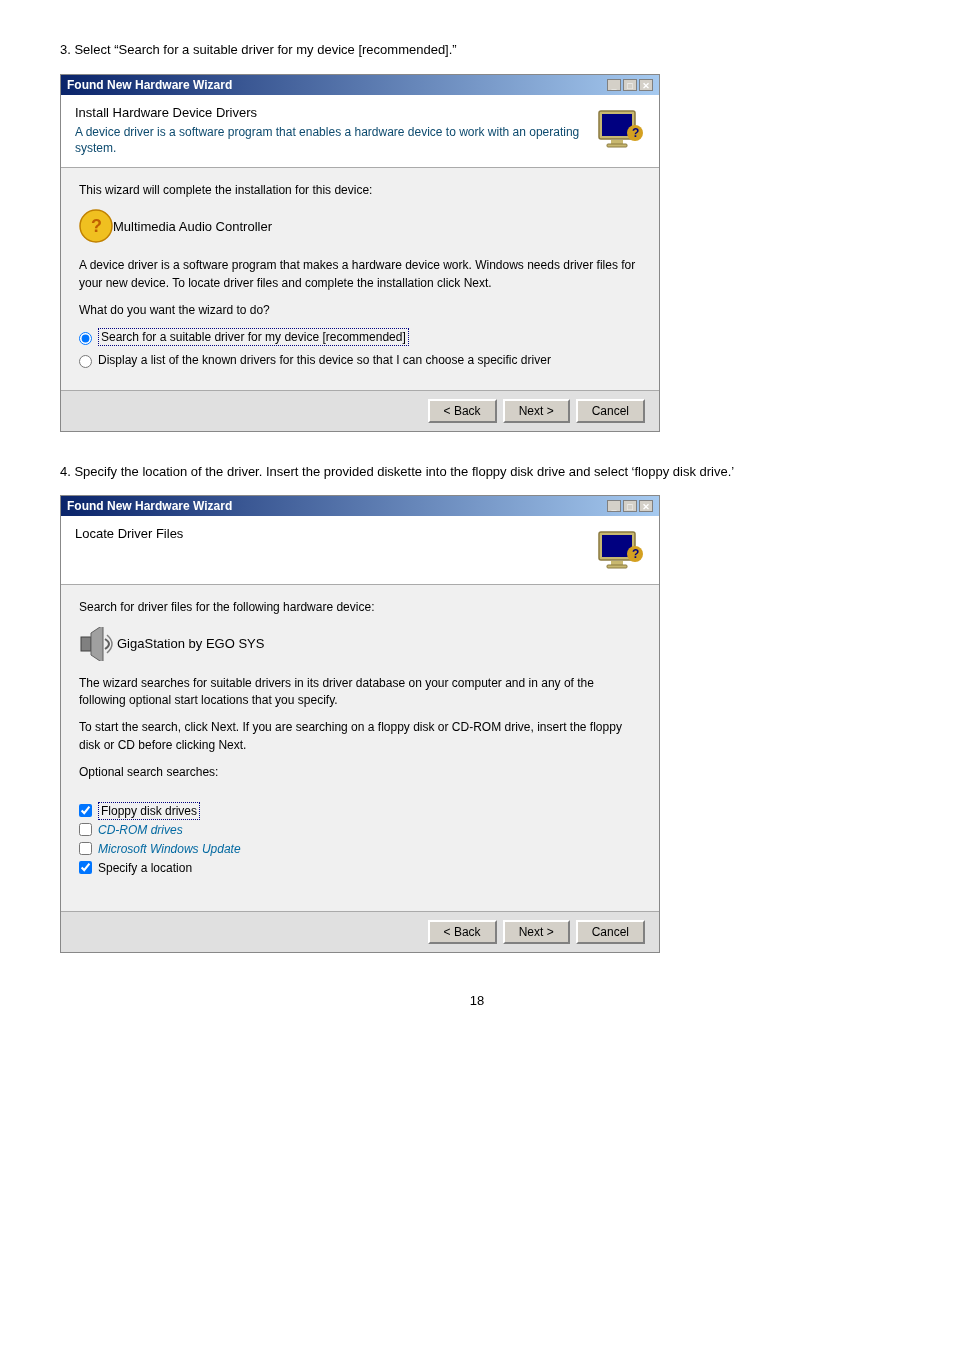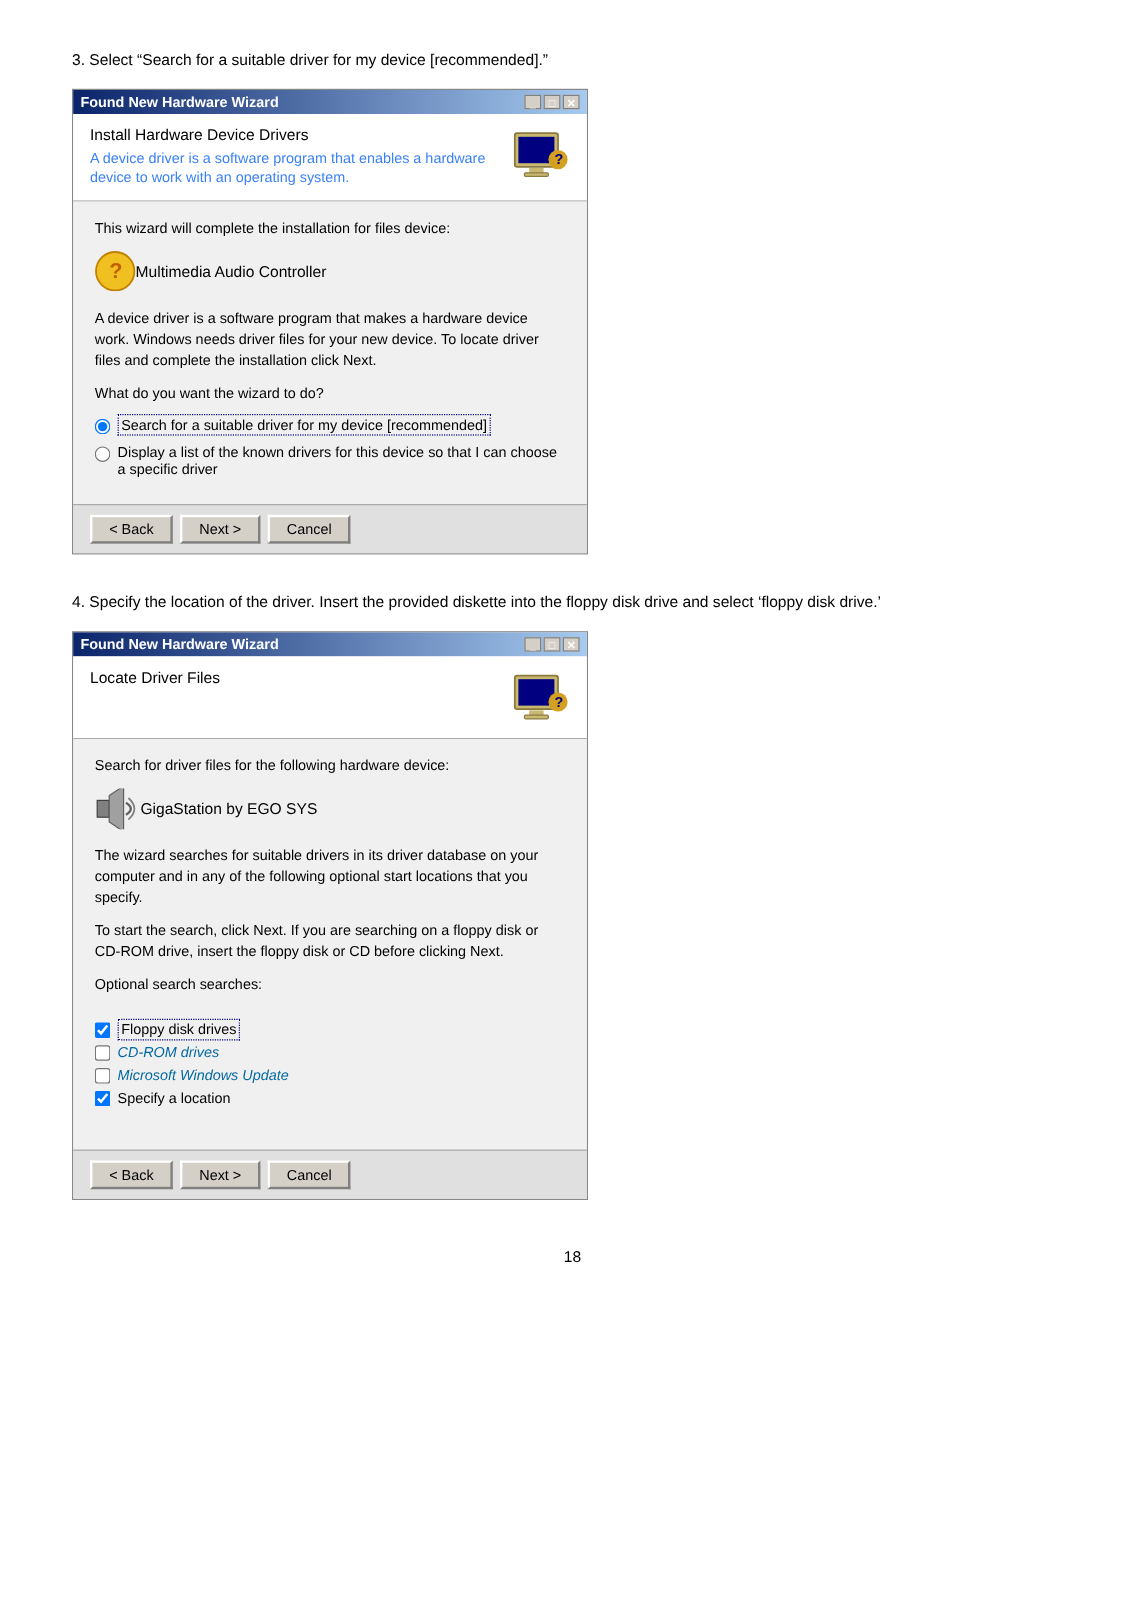--- a/index.html
+++ b/index.html
@@ -13,41 +13,41 @@
     }
     .step-text {
       font-size: 13px;
       margin-bottom: 14px;
       line-height: 1.5;
     }
     .wizard-box {
       border: 1px solid #888888;
       background: #f0f0f0;
       margin-bottom: 30px;
-      width: 430px;
+      width: 600px;
     }
     .wizard-header {
       background: #ffffff;
       border-bottom: 1px solid #aaaaaa;
       padding: 10px 14px;
       display: flex;
       justify-content: space-between;
       align-items: flex-start;
     }
     .wizard-header-text {
       flex: 1;
     }
     .wizard-title {
       font-weight: normal;
       font-size: 13px;
       margin-bottom: 4px;
     }
     .wizard-subtitle {
       font-size: 12px;
-      color: #3b82f6;
+      color: #0c4a6e;
       line-height: 1.4;
     }
     .wizard-body {
       padding: 14px 18px;
       background: #f0f0f0;
     }
     .wizard-body p {
       font-size: 12px;
       margin-bottom: 10px;
       line-height: 1.45;
@@ -72,21 +72,21 @@
     }
     .radio-selected-label {
       border: 1px dotted #000080;
       padding: 1px 2px;
     }
     .wizard-footer {
       background: #e0e0e0;
       border-top: 1px solid #aaaaaa;
       padding: 8px 14px;
       display: flex;
-      justify-content: flex-start;
+      justify-content: flex-end;
       gap: 6px;
     }
     .wizard-btn {
       background: #d4d0c8;
       border: 2px solid;
       border-color: #ffffff #808080 #808080 #ffffff;
       padding: 3px 14px;
       font-size: 12px;
       cursor: pointer;
       min-width: 60px;
@@ -153,21 +153,21 @@
       <rect x="2" y="6" width="36" height="28" rx="2" fill="#c8b870" stroke="#8b7a40" stroke-width="1.5"></rect>
       <rect x="5" y="9" width="30" height="22" fill="#000080"></rect>
       <rect x="14" y="35" width="12" height="4" fill="#c8b870"></rect>
       <rect x="10" y="39" width="20" height="3" rx="1" fill="#c8b870" stroke="#8b7a40" stroke-width="1"></rect>
       <circle cx="38" cy="28" r="8" fill="#d4a020"></circle>
       <text x="35" y="32" font-size="12" fill="#000080" font-weight="bold">?</text>
     </svg>
   </div>
 
   <div class="wizard-body">
-    <p>This wizard will complete the installation for files device:</p>
+    <p>This wizard will complete the installation for this device:</p>
     <div class="device-row">
 
       <svg class="qmark-icon" viewBox="0 0 34 34" xmlns="http://www.w3.org/2000/svg">
         <circle cx="17" cy="17" r="16" fill="#f0c020" stroke="#c08000" stroke-width="1.5"></circle>
         <text x="12" y="23" font-size="18" fill="#c06000" font-weight="bold">?</text>
       </svg>
       <span>Multimedia Audio Controller</span>
     </div>
     <p>A device driver is a software program that makes a hardware device work. Windows needs driver files for your new device. To locate driver files and complete the installation click Next.</p>
     <p>What do you want the wizard to do?</p>

